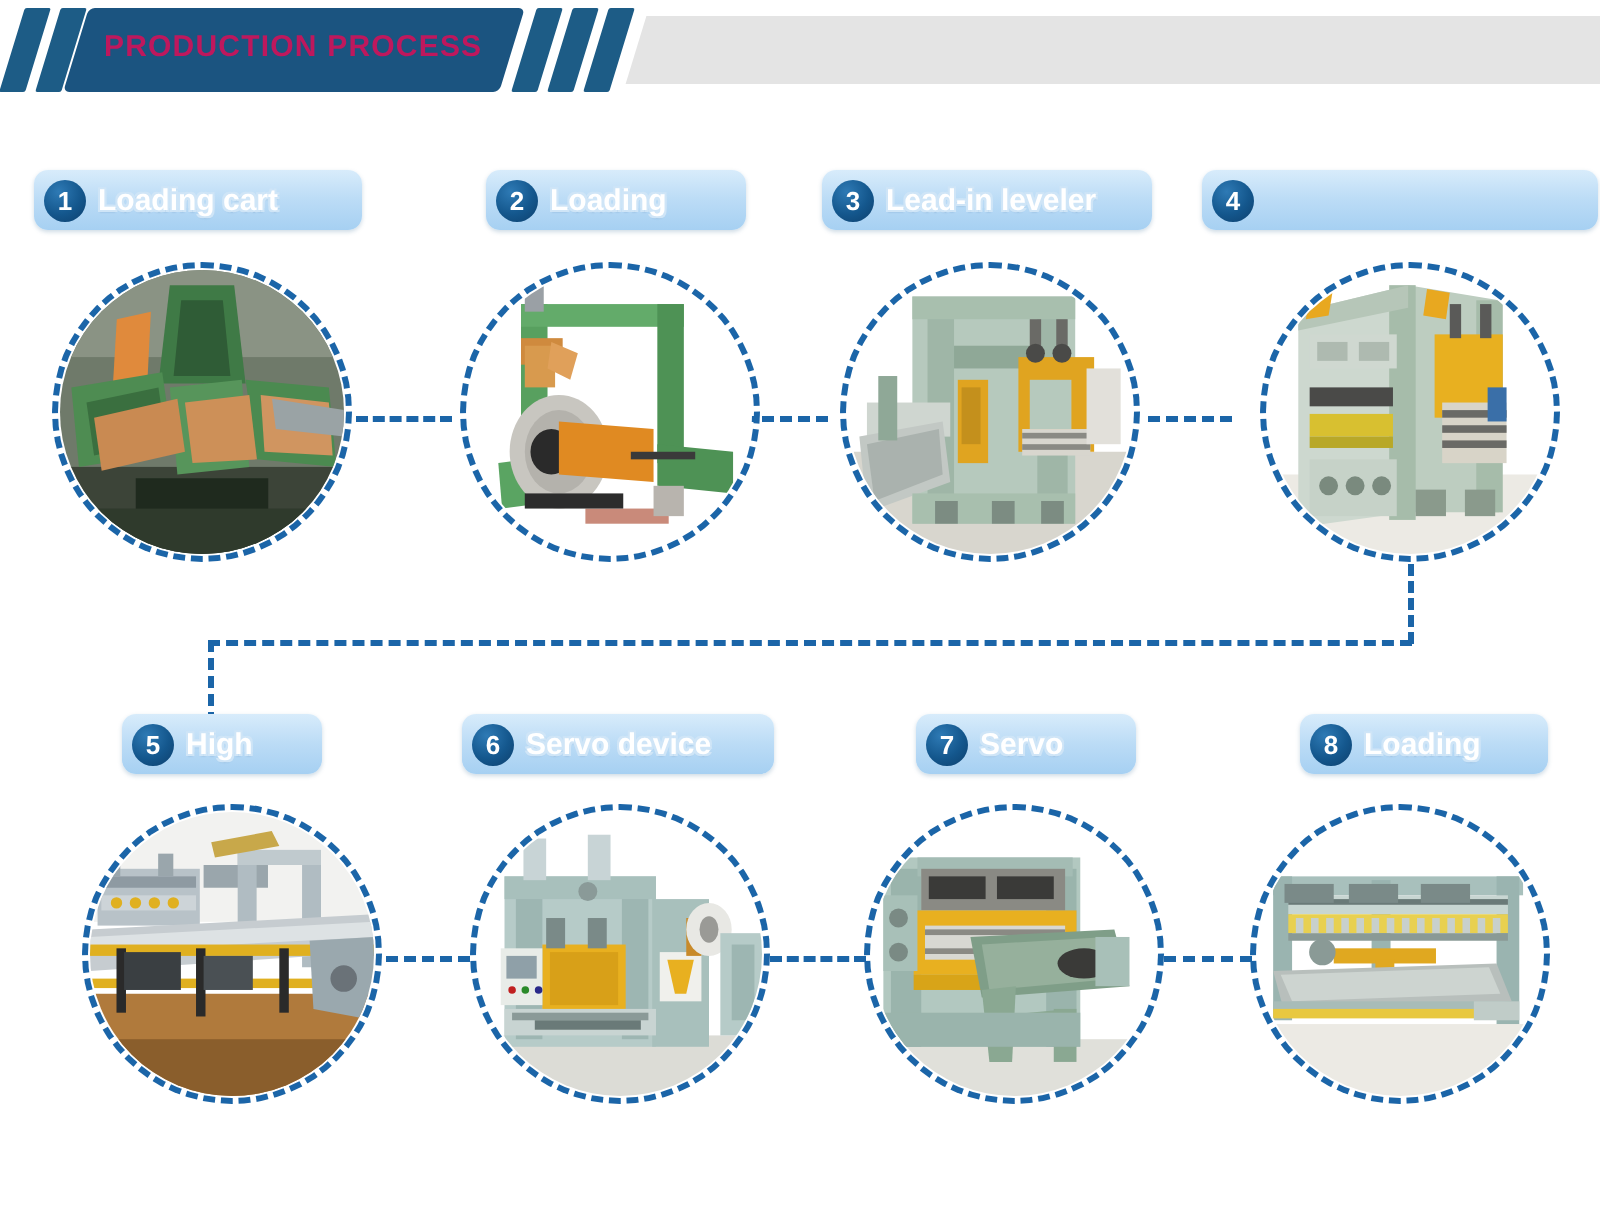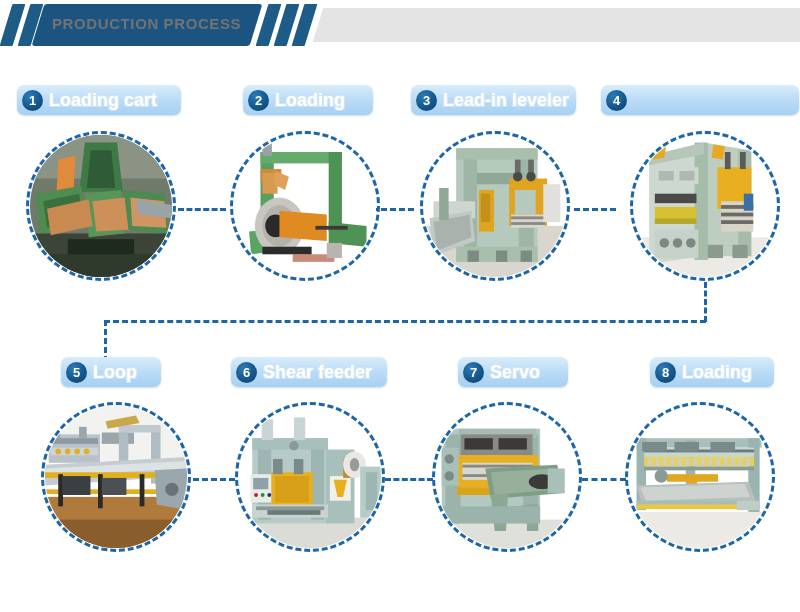--- a/index.html
+++ b/index.html
@@ -14,39 +14,39 @@
 
   
   .banner{position:absolute;left:0;top:0;width:800px;height:52px;}
   .bnr-stripe{position:absolute;top:4px;height:42px;width:13px;
      background:#1d5c86;transform:skewX(-17deg);border-radius:1px;}
   .bnr-plate{position:absolute;top:4px;height:42px;background:#1b5480;
      transform:skewX(-17deg);border-radius:3px;}
   .bnr-grey{position:absolute;top:8px;height:34px;background:#e4e4e4;
      transform:skewX(-17deg);}
   .bnr-title{position:absolute;left:52px;top:15px;width:200px;
-     color:#737373;font-size:15px;font-weight:bold;letter-spacing:.6px;
+     color:#be185d;font-size:15px;font-weight:bold;letter-spacing:.6px;
      white-space:nowrap;}
 
   
   .step-label{
     position:absolute;height:30px;border-radius:7px;
     background:linear-gradient(to bottom,#d8ecfb 0%,#bcdcf6 48%,#a6d0f2 100%);
     box-shadow:0 1px 2px rgba(60,110,150,.25);
     display:flex;align-items:center;padding:0 9px 0 5px;box-sizing:border-box;
   }
   .step-num{
     width:21px;height:21px;border-radius:50%;flex:0 0 21px;
     background:radial-gradient(circle at 35% 28%,#2e7ab5 0%,#14578d 55%,#0d3f6c 100%);
     color:#ffffff;font-size:13px;font-weight:bold;
     display:flex;align-items:center;justify-content:center;
     margin-right:6px;
   }
   .step-text{
-    font-size:18px;font-weight:bold;color:#ffffff;white-space:nowrap;
+    font-size:15px;font-weight:bold;color:#ffffff;white-space:nowrap;
     text-shadow:
       -1px -1px 0 #cfe5f7, 1px -1px 0 #cfe5f7,
       -1px  1px 0 #cfe5f7, 1px  1px 0 #cfe5f7,
        0px  1px 1px rgba(40,90,140,.35);
   }
 
   
   .node{position:absolute;width:150px;height:150px;}
   .ring{position:absolute;inset:0;border-radius:50%;
      border:3px dashed #1b65a8;box-sizing:border-box;}
@@ -223,26 +223,26 @@
         <circle cx="60" cy="114" r="5" fill="#7a8a7e"></circle>
         <rect x="78" y="116" width="16" height="14" fill="#8a9a8c"></rect>
         <rect x="104" y="116" width="16" height="14" fill="#8a9a8c"></rect>
       </svg>
     </div>
     <div class="ring"></div>
   </div>
 
   <div class="step-label" style="left:61px;top:357px;width:100px;">
     <div class="step-num">5</div>
-    <div class="step-text">Loop</div>
+    <div class="step-text">High</div>
   </div>
 
   <div class="step-label" style="left:231px;top:357px;width:156px;">
     <div class="step-num">6</div>
-    <div class="step-text">Shear feeder</div>
+    <div class="step-text">Servo device</div>
   </div>
 
   <div class="step-label" style="left:458px;top:357px;width:110px;">
     <div class="step-num">7</div>
     <div class="step-text">Servo</div>
   </div>
 
   <div class="step-label" style="left:650px;top:357px;width:124px;">
     <div class="step-num">8</div>
     <div class="step-text">Loading</div>

